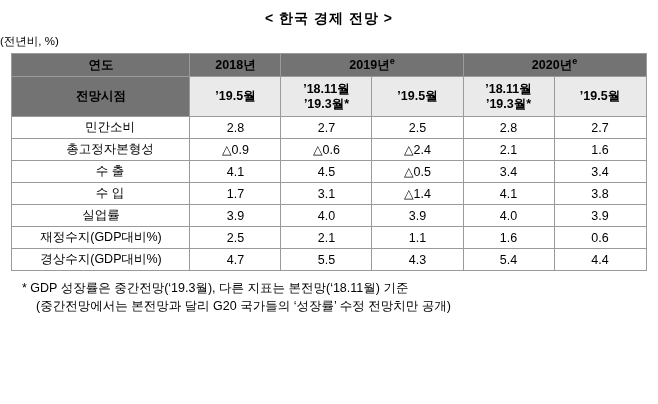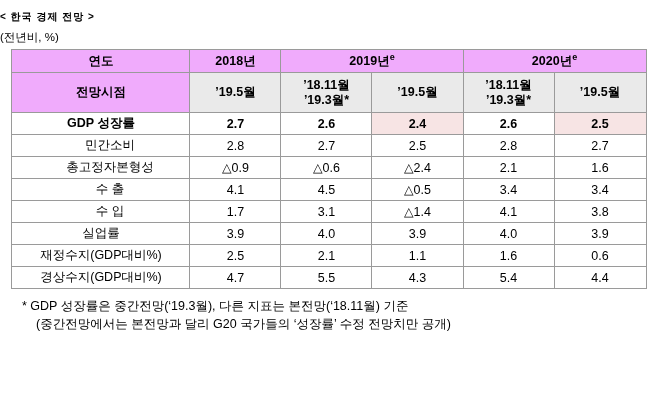--- a/index.html
+++ b/index.html
@@ -14,21 +14,22 @@
     color: #000000;
     overflow: hidden;
   }
   .page {
     position: relative;
     width: 658px;
     height: 404px;
     box-sizing: border-box;
   }
   .doc-title {
-    font-size: 10px;
+    text-align: center;
+    font-size: 14px;
     font-weight: bold;
     letter-spacing: 1px;
     padding-top: 10px;
     padding-bottom: 6px;
   }
   .unit-note {
     text-align: left;
     font-size: 11.5px;
     padding-right: 12px;
     padding-bottom: 4px;
@@ -47,21 +48,21 @@
     height: 21px;
     box-sizing: border-box;
   }
   .thick-top td, .thick-top th {
     border-top: 2px solid #555;
   }
   .thick-bottom td, .thick-bottom th {
     border-bottom: 2px solid #555;
   }
   .hdr {
-    background: #f0abfc;
+    background: #737373;
     font-weight: bold;
     font-size: 13px;
   }
   .hdr-sub {
     background: #eaeaea;
     font-weight: bold;
     font-size: 11.5px;
     line-height: 1.15;
   }
   .sup {
@@ -142,28 +143,20 @@
         <th class="hdr-sub">’19.5월</th>
         <th class="hdr-sub">
           <div>’18.11월</div>
           <div>’19.3월*</div>
         </th>
         <th class="hdr-sub right-thick">’19.5월</th>
       </tr>
     </thead>
     <tbody id="table-body">
         <tr>
-          <td class="rowlabel left-thick bold">GDP 성장률</td>
-          <td class="val bold">2.7</td>
-          <td class="val bold">2.6</td>
-          <td class="val bold hl">2.4</td>
-          <td class="val bold">2.6</td>
-          <td class="val bold hl right-thick">2.5</td>
-        </tr>
-        <tr>
           <td class="rowlabel left-thick indent">민간소비</td>
           <td class="val">2.8</td>
           <td class="val">2.7</td>
           <td class="val">2.5</td>
           <td class="val">2.8</td>
           <td class="val right-thick">2.7</td>
         </tr>
         <tr>
           <td class="rowlabel left-thick indent">총고정자본형성</td>
           <td class="val">△0.9</td>

